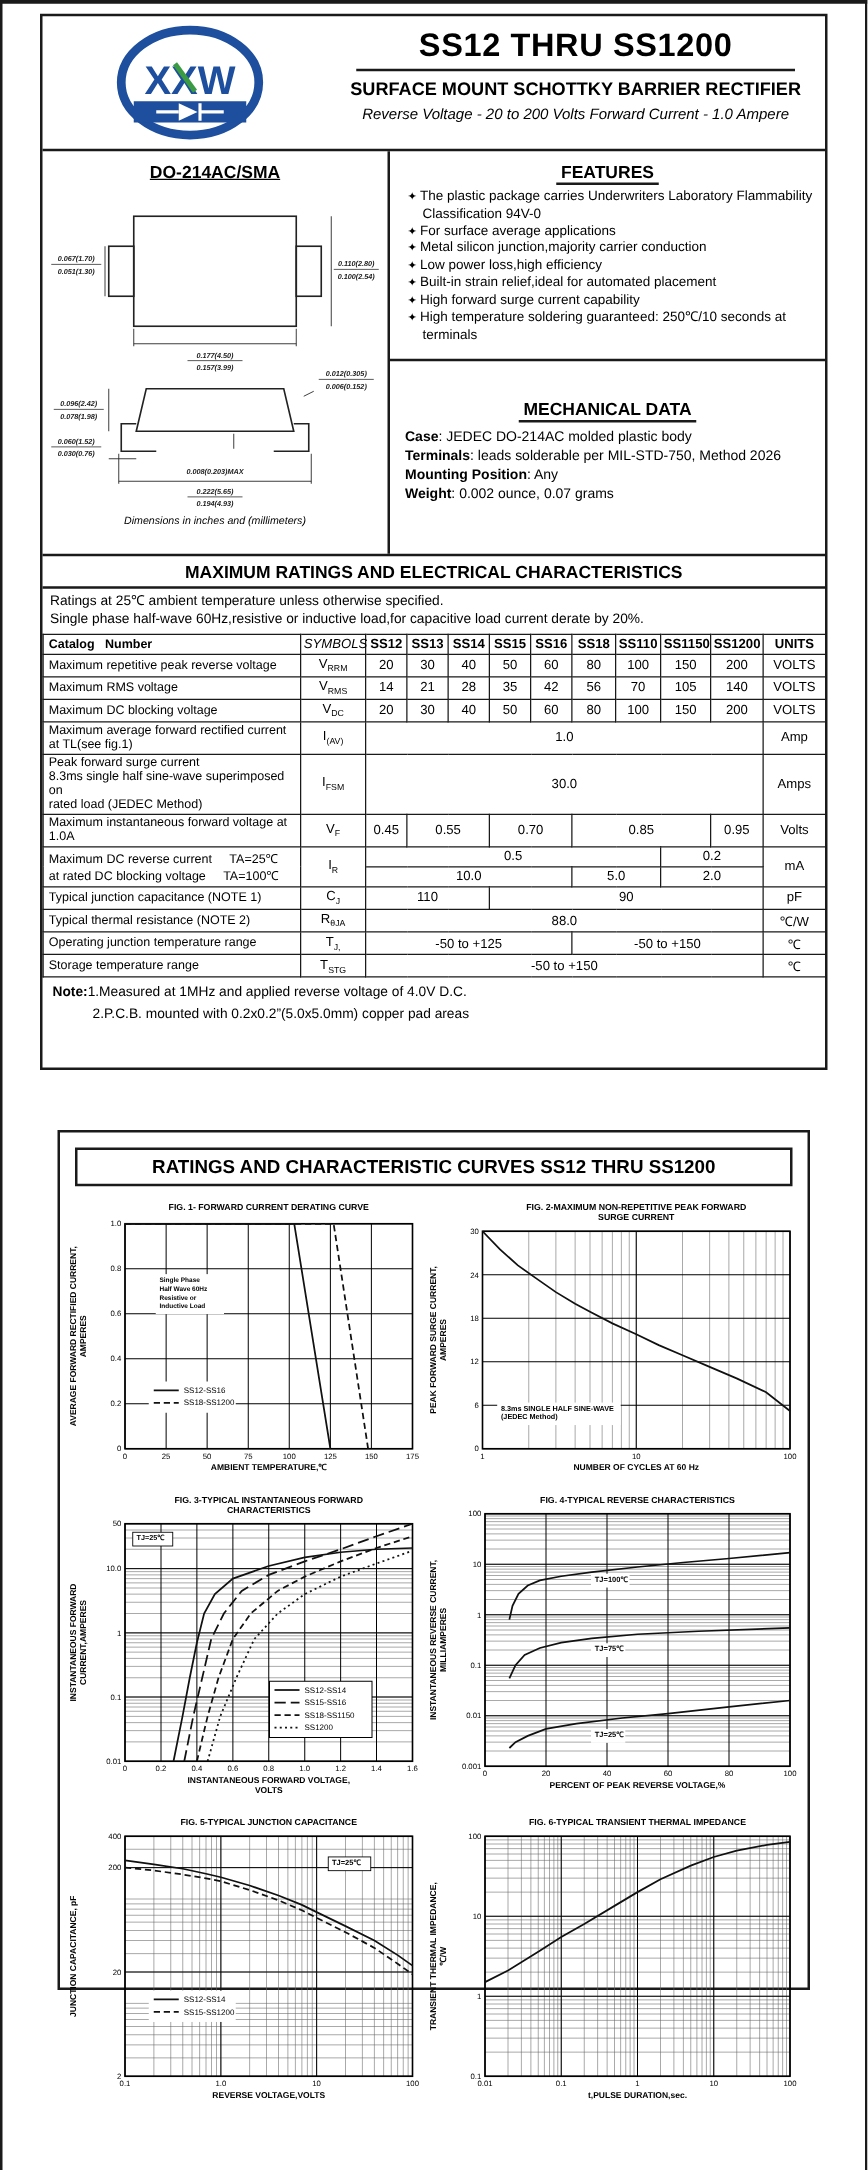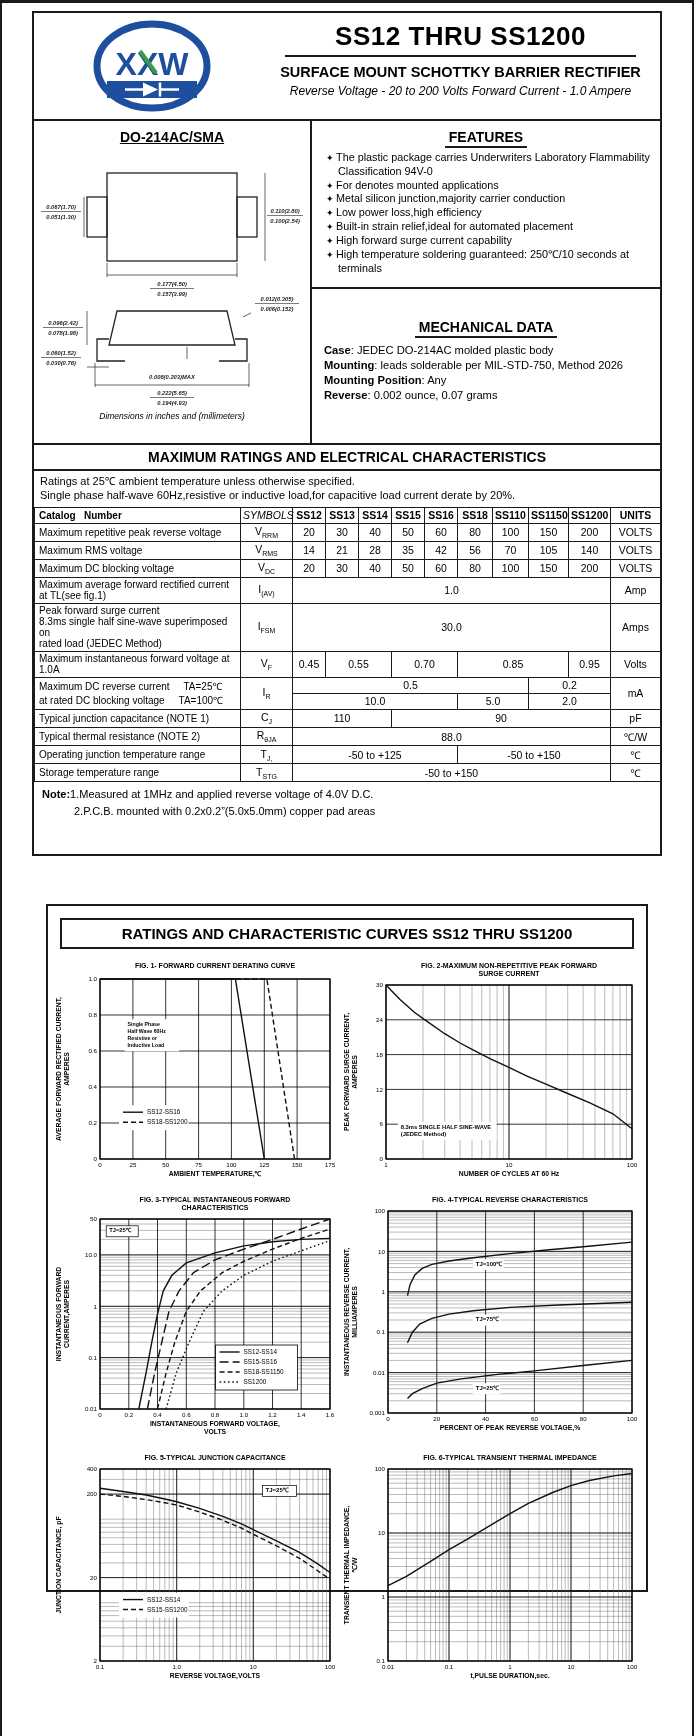--- a/index.html
+++ b/index.html
@@ -153,35 +153,35 @@
           </g>
         </svg>
         <div class="pkg-caption">Dimensions in inches and (millimeters)</div>
       </div>
 
       <div class="info">
         <div class="features">
           <div class="sec-h"><span>FEATURES</span></div>
           <ul class="feat" id="features-list">
               <li>The plastic package carries Underwriters Laboratory Flammability Classification 94V-0</li>
-              <li>For denotes mounted applications</li>
+              <li>For surface average applications</li>
               <li>Metal silicon junction,majority carrier conduction</li>
               <li>Low power loss,high efficiency</li>
               <li>Built-in strain relief,ideal for automated placement</li>
               <li>High forward surge current capability</li>
               <li>High temperature soldering guaranteed: 250℃/10 seconds at terminals</li>
             </ul>
         </div>
         <div class="mech">
           <div class="sec-h"><span>MECHANICAL DATA</span></div>
           <div id="mech-list">
               <div class="mech-item"><b>Case</b><span>: JEDEC DO-214AC molded plastic body</span></div>
-              <div class="mech-item"><b>Mounting</b><span>: leads solderable per MIL-STD-750, Method 2026</span></div>
+              <div class="mech-item"><b>Terminals</b><span>: leads solderable per MIL-STD-750, Method 2026</span></div>
               <div class="mech-item"><b>Mounting Position</b><span>: Any</span></div>
-              <div class="mech-item"><b>Reverse</b><span>: 0.002 ounce, 0.07 grams</span></div>
+              <div class="mech-item"><b>Weight</b><span>: 0.002 ounce, 0.07 grams</span></div>
             </div>
         </div>
       </div>
     </div>
 
     <div class="banner">MAXIMUM RATINGS AND ELECTRICAL CHARACTERISTICS</div>
 
     <div class="conds">
       <div>Ratings at 25℃ ambient temperature unless otherwise specified.</div>
       <div>Single phase half-wave 60Hz,resistive or inductive load,for capacitive load current derate by 20%.</div>

